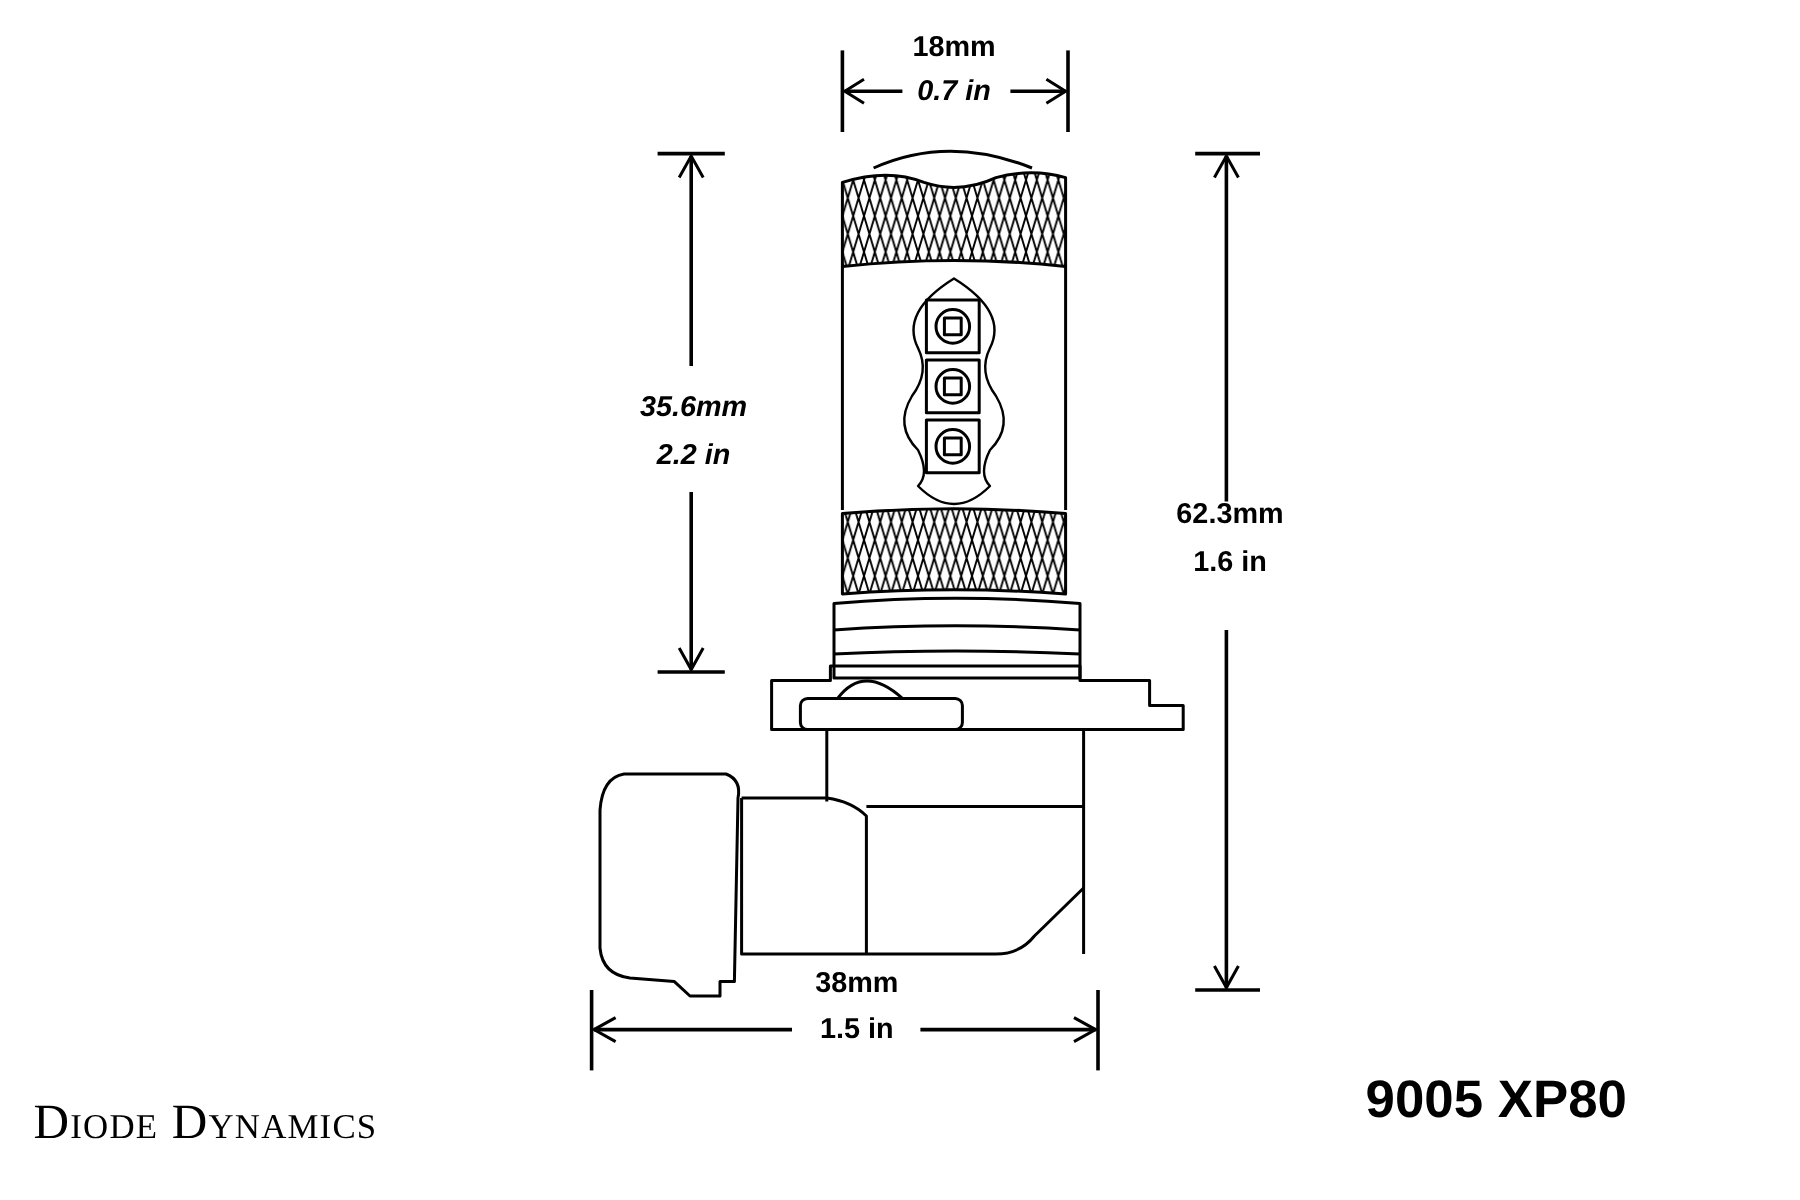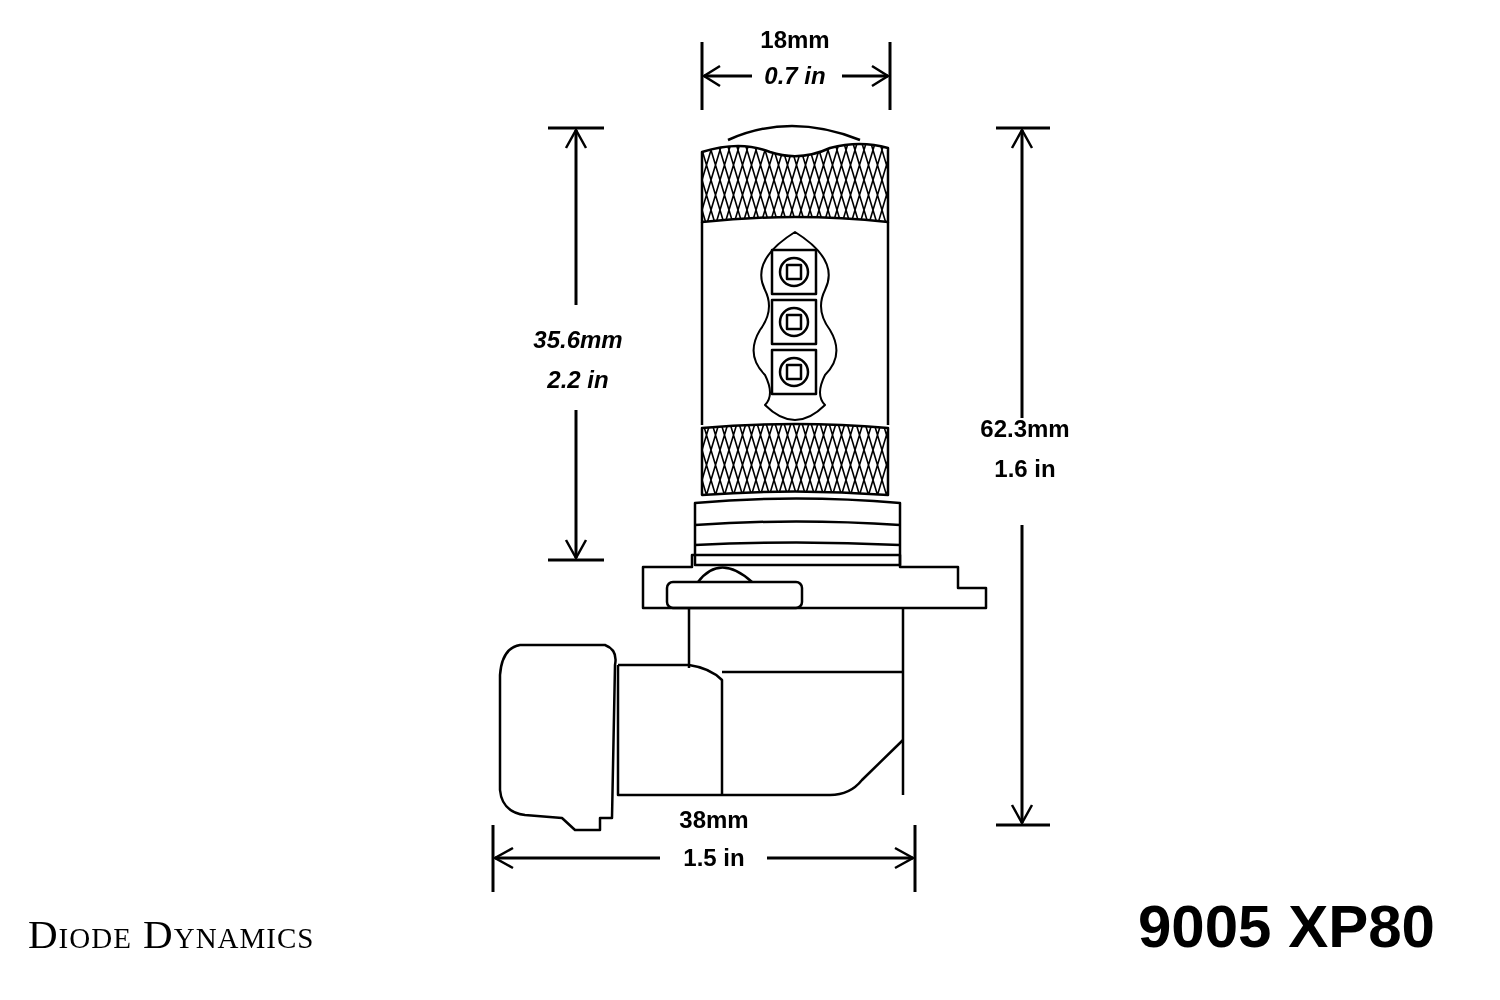--- a/index.html
+++ b/index.html
@@ -1,20 +1,20 @@
 <!DOCTYPE html>
 <html><head>
 <meta charset="utf-8">
 <style>
   html, body { margin: 0; padding: 0; background: #ffffff; }
   body { width: 1500px; height: 1000px; position: relative; overflow: hidden; font-family: "Liberation Sans", sans-serif; color: #000; }
   svg.drawing { position: absolute; left: 0; top: 0; }
   .dim-label { position: absolute; font-family: "Liberation Sans", sans-serif; font-weight: bold; font-size: 24px; text-align: center; line-height: 40px; background: transparent; }
   .brand { position: absolute; left: 28px; top: 910px; font-family: "Liberation Serif", serif; font-size: 41px; letter-spacing: 1px; font-variant: small-caps; }
-  .model { position: absolute; left: 1138px; top: 892px; font-family: "Liberation Sans", sans-serif; font-weight: bold; font-size: 60px; }
+  .model { position: absolute; left: 1138px; top: 892px; font-family: "Liberation Sans", sans-serif; font-weight: bold; font-size: 44px; }
 </style>
 </head>
 <body>
 
 <svg class="drawing" width="1500" height="1000" viewBox="0 0 1500 1000" xmlns="http://www.w3.org/2000/svg">
   <defs>
     <pattern id="knurl" width="18" height="30" patternUnits="userSpaceOnUse">
       <path d="M0 0 L9 30 L18 0 M0 30 L9 0 L18 30" stroke="#000" stroke-width="1.6" fill="none"></path>
     </pattern>
   </defs>

